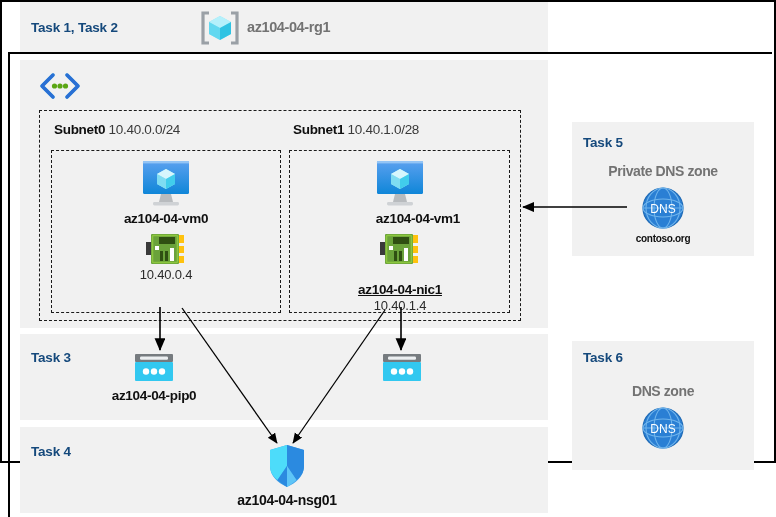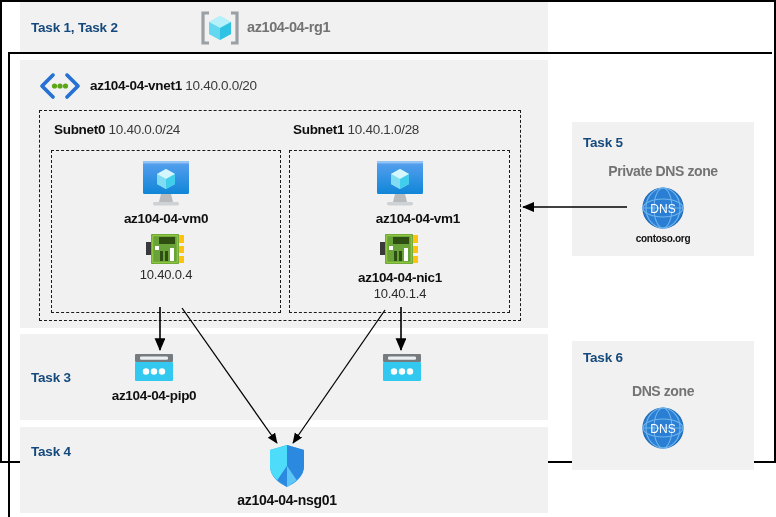--- a/index.html
+++ b/index.html
@@ -57,23 +57,20 @@
       <path d="M15 3 L4 14 L15 25" fill="none" stroke="#4ab8e8" stroke-width="3.4" stroke-linecap="round" stroke-linejoin="round"></path>
       <path d="M13 3 L2 14 L13 25" fill="none" stroke="#2a6fd4" stroke-width="3.4" stroke-linecap="round" stroke-linejoin="round" transform="translate(2,0)"></path>
       <path d="M29 3 L40 14 L29 25" fill="none" stroke="#4ab8e8" stroke-width="3.4" stroke-linecap="round" stroke-linejoin="round"></path>
       <path d="M31 3 L42 14 L31 25" fill="none" stroke="#2a6fd4" stroke-width="3.4" stroke-linecap="round" stroke-linejoin="round" transform="translate(-2,0)"></path>
       <circle cx="16.5" cy="14" r="2.6" fill="#5aa614"></circle>
       <circle cx="22" cy="14" r="2.6" fill="#5aa614"></circle>
       <circle cx="27.5" cy="14" r="2.6" fill="#5aa614"></circle>
     </svg>
   </div>
 
-  <div class="heading" style="left:88px;top:76px;">
-    <span>az104-04-vnet1</span><span class="dim">&nbsp;</span><span class="dim">10.40.0.0/20</span>
-  </div>
 
   <div class="dashed" style="left:37px;top:108px;width:482px;height:211px;"></div>
 
   <div class="heading" style="left:52px;top:120px;">
     <span>Subnet0</span><span class="dim">&nbsp;</span><span class="dim">10.40.0.0/24</span>
   </div>
   <div class="dashed" style="left:49px;top:148px;width:230px;height:163px;"></div>
 
   <div class="node" style="left:104px;top:157px;width:120px;">
     <svg class="icon" width="54" height="48" viewBox="0 0 54 48">
@@ -144,26 +141,26 @@
       <rect x="31" y="14" width="7" height="7" fill="#ffc20e"></rect>
       <rect x="31" y="24" width="7" height="7" fill="#ffc20e"></rect>
       <rect x="5" y="2" width="28" height="30" rx="1" fill="#6aa23a"></rect>
       <rect x="6.5" y="3.5" width="25" height="27" rx="1" fill="none" stroke="#8cc63f" stroke-width="1.6"></rect>
       <rect x="13" y="5" width="16" height="7" fill="#2f4f12"></rect>
       <rect x="9" y="14" width="4" height="4" fill="#ffffff"></rect>
       <rect x="14" y="19" width="3" height="10" fill="#2f4f12"></rect>
       <rect x="19" y="19" width="3" height="10" fill="#2f4f12"></rect>
       <rect x="24" y="16" width="4" height="13" fill="#ffffff"></rect>
     </svg>
-    <div class="node-label" style="margin-top:4px;">az104-04-nic1</div>
+    <div class="node-label" style="margin-top:16px;text-decoration:underline;">az104-04-nic1</div>
     <div class="node-sub" style="margin-top:1px;">10.40.1.4</div>
   </div>
 
   <div class="panel" style="left:18px;top:332px;width:528px;height:86px;"></div>
-  <div class="task-label" style="left:29px;top:368px;">Task 3</div>
+  <div class="task-label" style="left:29px;top:348px;">Task 3</div>
 
   <div class="node" style="left:92px;top:350px;width:120px;">
     <svg class="icon" width="42" height="32" viewBox="0 0 42 32">
       <rect x="2" y="2" width="38" height="8" rx="1" fill="#767b7f"></rect>
       <rect x="7" y="4.5" width="28" height="3.2" rx="1.2" fill="#eceff1"></rect>
       <rect x="2" y="10" width="38" height="19" rx="1" fill="#32c8f0"></rect>
       <circle cx="13" cy="19.5" r="3.2" fill="#ffffff"></circle>
       <circle cx="21" cy="19.5" r="3.2" fill="#ffffff"></circle>
       <circle cx="29" cy="19.5" r="3.2" fill="#ffffff"></circle>
     </svg>

